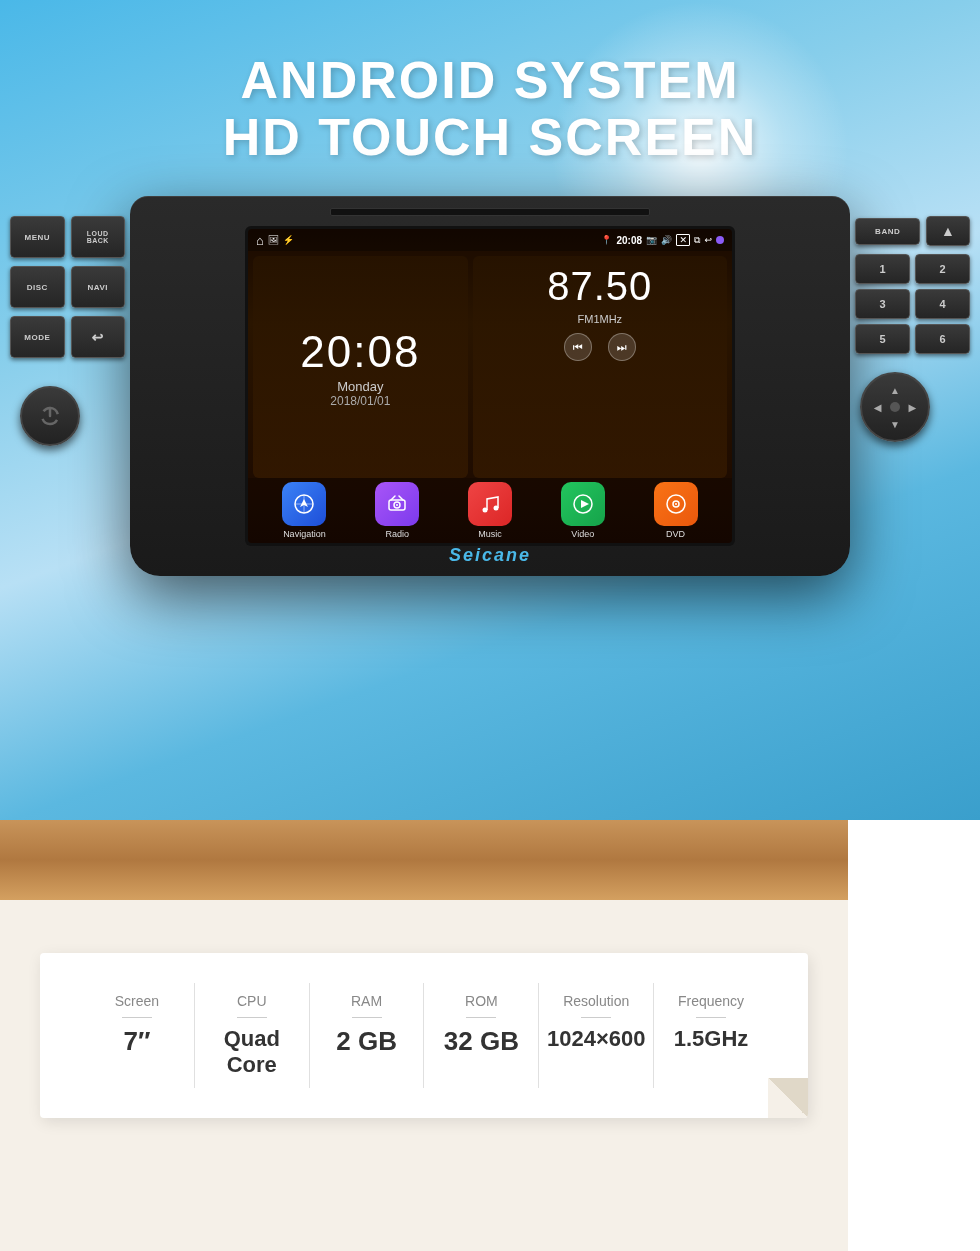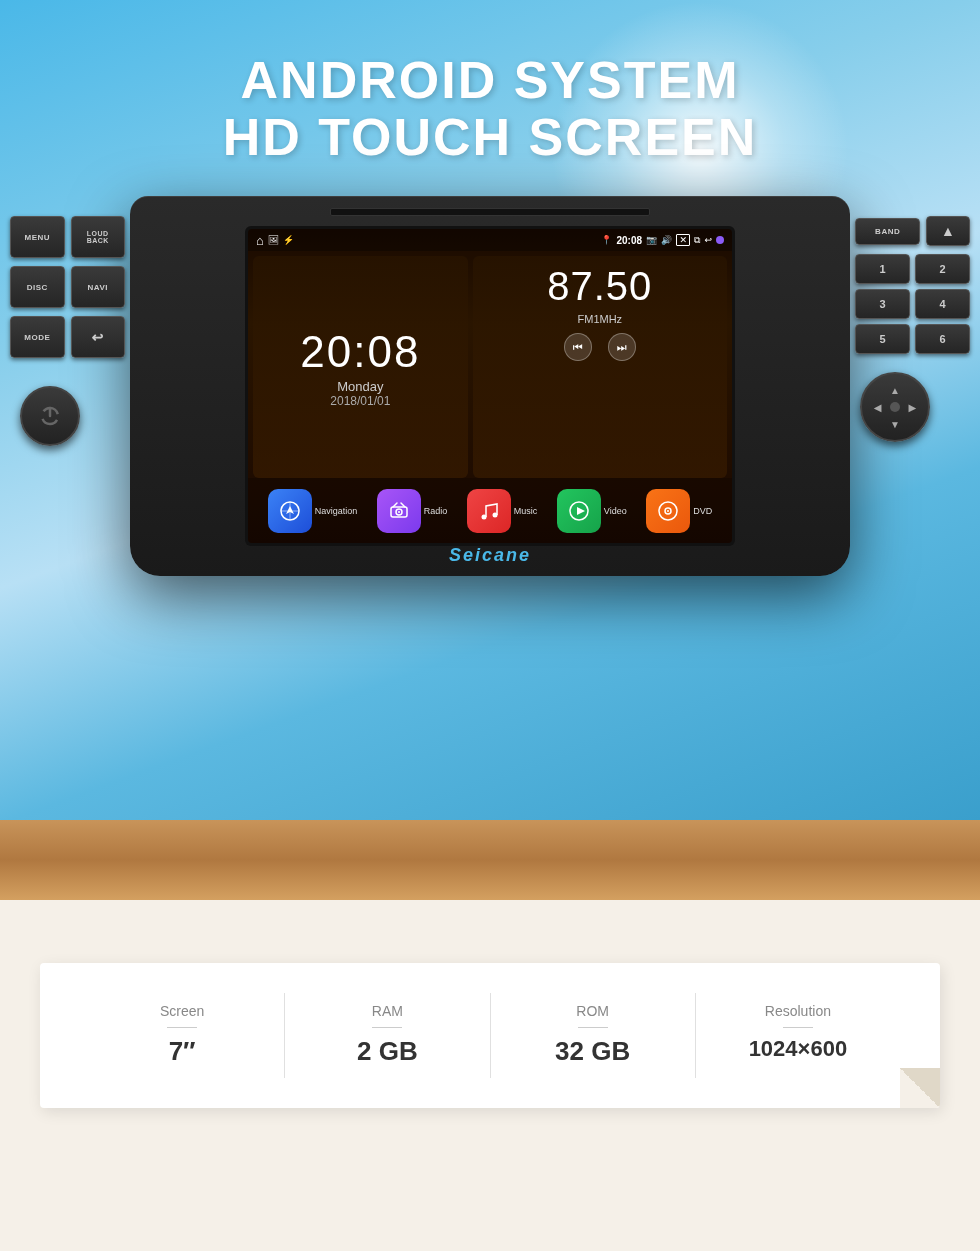--- a/index.html
+++ b/index.html
@@ -349,20 +349,21 @@
       height: 65px;
       display: flex;
       align-items: center;
       justify-content: space-around;
       padding: 5px 10px;
       background: rgba(0,0,0,0.2);
     }
 
     .app-item {
       display: flex;
+      flex-direction: column;
       align-items: center;
       gap: 3px;
       cursor: pointer;
     }
 
     .app-icon-wrapper {
       width: 44px;
       height: 44px;
       border-radius: 10px;
       display: flex;
@@ -405,21 +406,21 @@
       font-size: 18px;
       font-style: italic;
       color: #4ab8e8;
       font-weight: bold;
       letter-spacing: 2px;
       text-align: center;
     }
 
     
     .bottom-section {
-      width: 980px;
+      width: 848px;
       height: 431px;
       background: #f5f0e8;
       position: relative;
       display: flex;
       align-items: center;
       justify-content: center;
       padding: 30px 40px;
     }
 
     
@@ -667,34 +668,44 @@
 <div class="bottom-section">
   <div class="wood-shelf"></div>
   <div class="specs-card">
 
     <div class="spec-item">
       <span class="spec-label">Screen</span>
       <div class="spec-divider"></div>
       <span class="spec-value large">7″</span>
     </div>
 
+    <div class="spec-item">
+      <span class="spec-label">CPU</span>
+      <div class="spec-divider"></div>
+      <span class="spec-value">Quad<br>Core</span>
+    </div>
 
     <div class="spec-item">
       <span class="spec-label">RAM</span>
       <div class="spec-divider"></div>
       <span class="spec-value large">2 GB</span>
     </div>
 
     <div class="spec-item">
       <span class="spec-label">ROM</span>
       <div class="spec-divider"></div>
       <span class="spec-value large">32 GB</span>
     </div>
 
     <div class="spec-item">
       <span class="spec-label">Resolution</span>
       <div class="spec-divider"></div>
       <span class="spec-value">1024×600</span>
     </div>
 
+    <div class="spec-item">
+      <span class="spec-label">Frequency</span>
+      <div class="spec-divider"></div>
+      <span class="spec-value">1.5GHz</span>
+    </div>
 
   </div>
 </div>
 
 </body></html>

